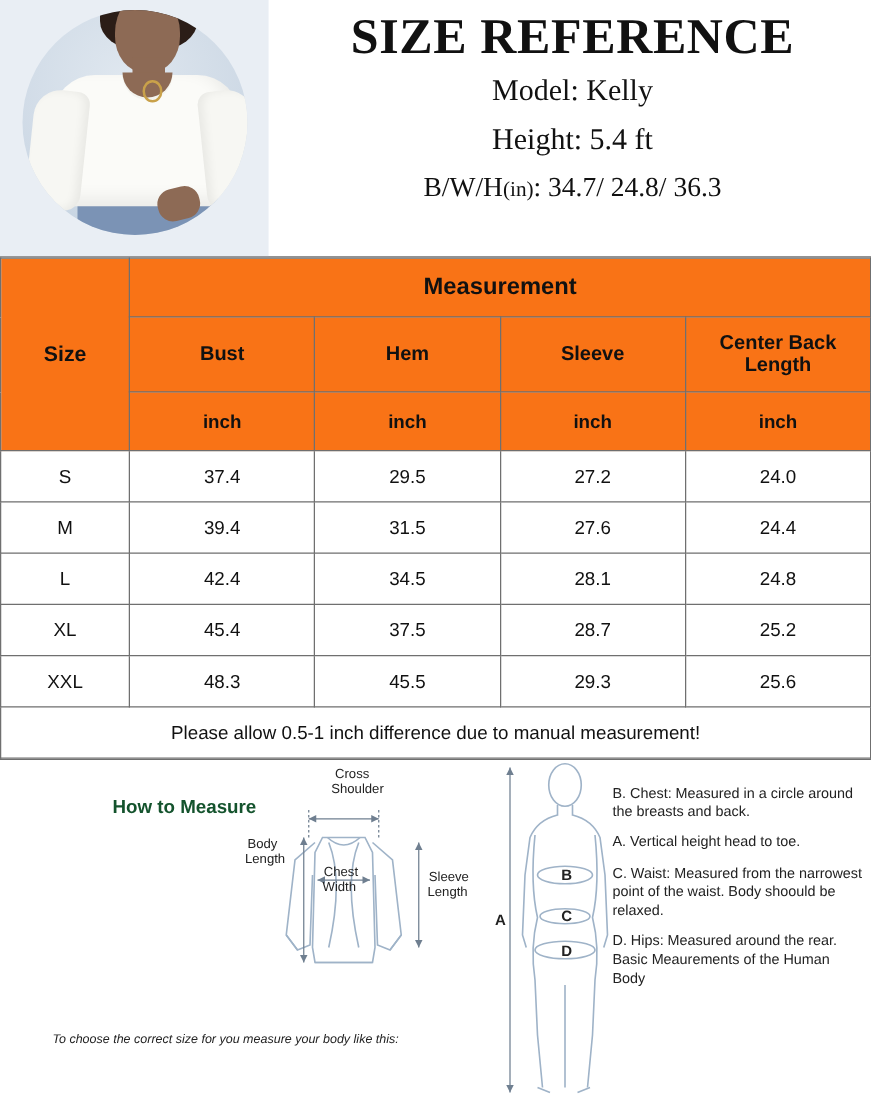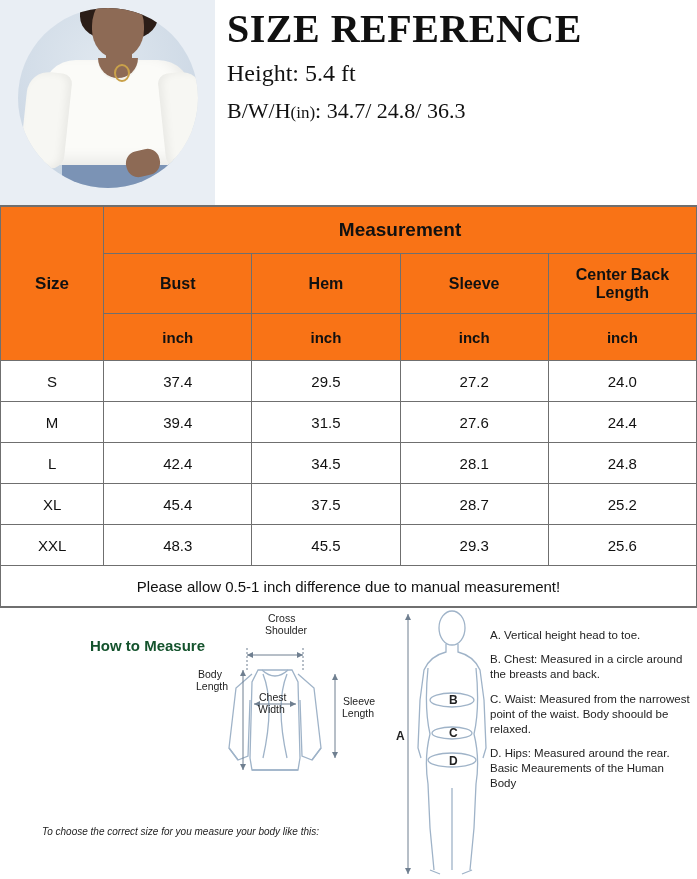--- a/index.html
+++ b/index.html
@@ -120,20 +120,21 @@
     width: 12px; height: 14px;
     border: 2px solid #c9a14a;
     border-radius: 50%;
     background: transparent;
   }
 
   .size-ref {
     flex: 1 1 auto;
     padding: 8px 8px 0 12px;
     box-sizing: border-box;
+    text-align: center;
   }
   .size-ref h1 {
     margin: 0 0 6px 0;
     font-family: "Liberation Serif", serif;
     font-size: 40px;
     font-weight: 700;
     letter-spacing: 0.5px;
     line-height: 1.05;
     color: #111;
   }
@@ -260,20 +261,21 @@
       <div class="ph-sleeve-l"></div>
       <div class="ph-sleeve-r"></div>
       <div class="ph-collar"></div>
       <div class="ph-necklace"></div>
       <div class="ph-hand"></div>
     </div>
   </div>
 
   <div class="size-ref">
     <h1>SIZE REFERENCE</h1>
+    <p>Model: Kelly</p>
     <p>Height: 5.4 ft</p>
     <p class="small-bwh"><span>B/W/H</span><span class="unit-paren">(in)</span><span>: 34.7/ 24.8/ 36.3</span></p>
   </div>
 
 </div>
 
 <div class="table-wrap">
   <table class="size-table">
     <colgroup>
       <col class="c-size">
@@ -436,19 +438,19 @@
       <polygon points="408,266 405,260 411,260" fill="#6f7f90" stroke="none"></polygon>
     </g>
 
     <text x="396" y="132" font-family="Liberation Sans, sans-serif" font-size="12" font-weight="bold" fill="#222">A</text>
     <text x="449" y="96" font-family="Liberation Sans, sans-serif" font-size="12" font-weight="bold" fill="#222">B</text>
     <text x="449" y="129" font-family="Liberation Sans, sans-serif" font-size="12" font-weight="bold" fill="#222">C</text>
     <text x="449" y="157" font-family="Liberation Sans, sans-serif" font-size="12" font-weight="bold" fill="#222">D</text>
   </svg>
 
   <div class="legend">
+    <p>B. Chest: Measured in a circle around the breasts and back.</p>
     <p>A. Vertical height head to toe.</p>
-    <p>B. Chest: Measured in a circle around the breasts and back.</p>
     <p>C. Waist: Measured from the narrowest point of the waist. Body shoould be relaxed.</p>
     <p>D. Hips: Measured around the rear. Basic Meaurements of the Human Body</p>
   </div>
 
 </div>
 
 </body></html>

